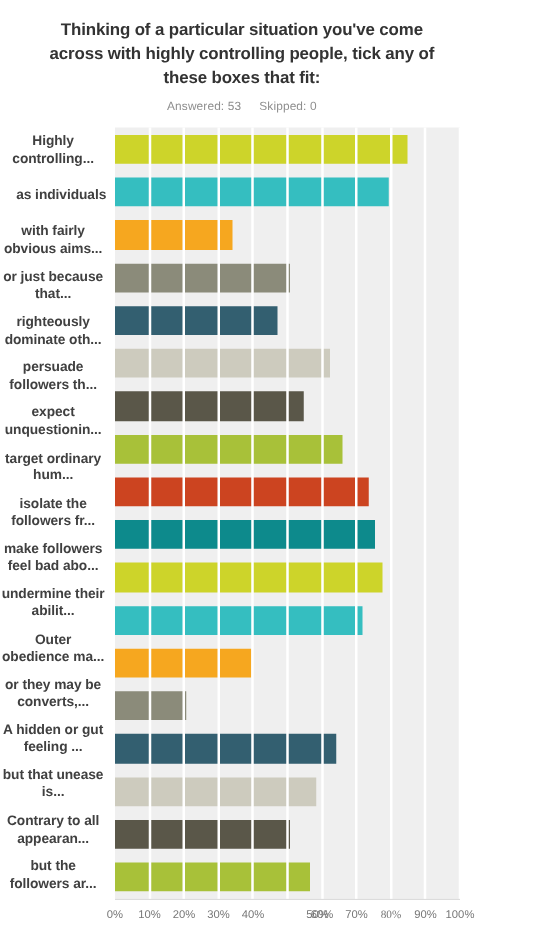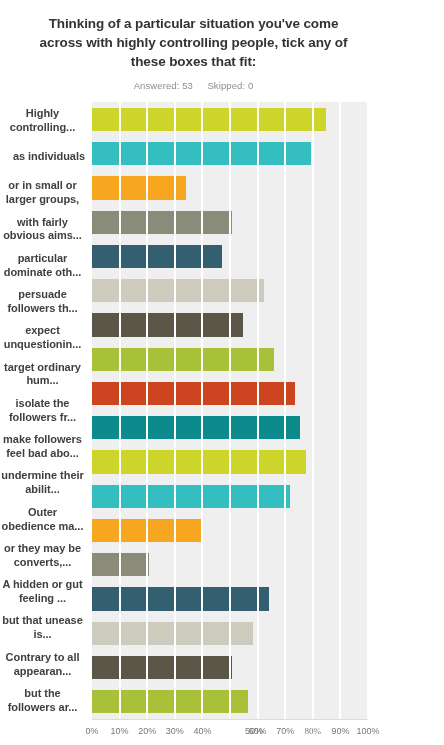--- a/index.html
+++ b/index.html
@@ -164,27 +164,27 @@
   <div class="plot-wrap">
     <div class="plot-body">
       <div class="label-col" id="label-col">
           <div class="row">
             <div class="cat-label">Highly controlling...</div>
           </div>
           <div class="row">
             <div class="cat-label">as individuals</div>
           </div>
           <div class="row">
-            <div class="cat-label">or in small or larger groups,</div>
-          </div>
-          <div class="row">
             <div class="cat-label">with fairly obvious aims...</div>
           </div>
           <div class="row">
-            <div class="cat-label">particular dominate oth...</div>
+            <div class="cat-label">or just because that...</div>
+          </div>
+          <div class="row">
+            <div class="cat-label">righteously dominate oth...</div>
           </div>
           <div class="row">
             <div class="cat-label">persuade followers th...</div>
           </div>
           <div class="row">
             <div class="cat-label">expect unquestionin...</div>
           </div>
           <div class="row">
             <div class="cat-label">target ordinary hum...</div>
           </div>

